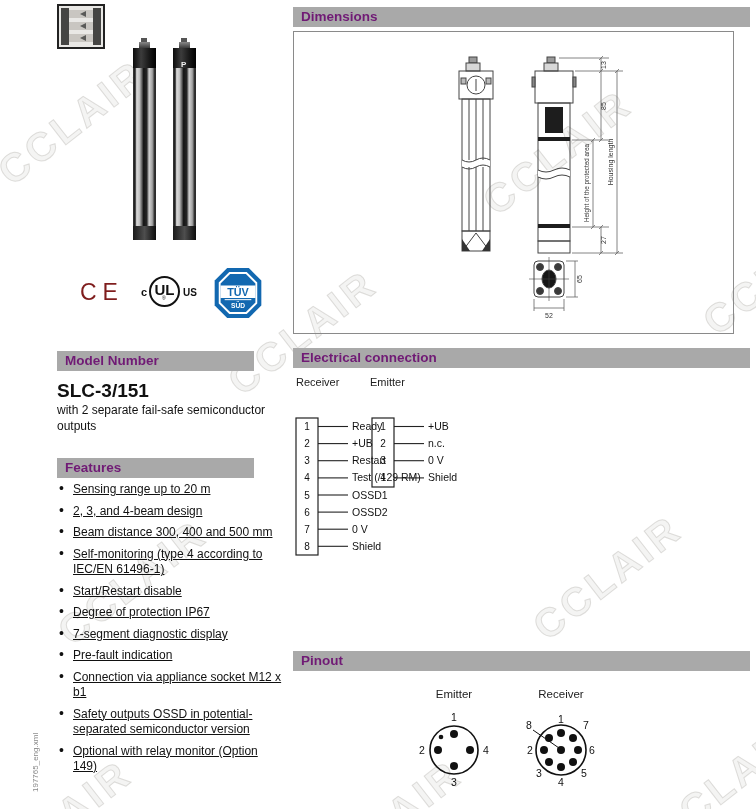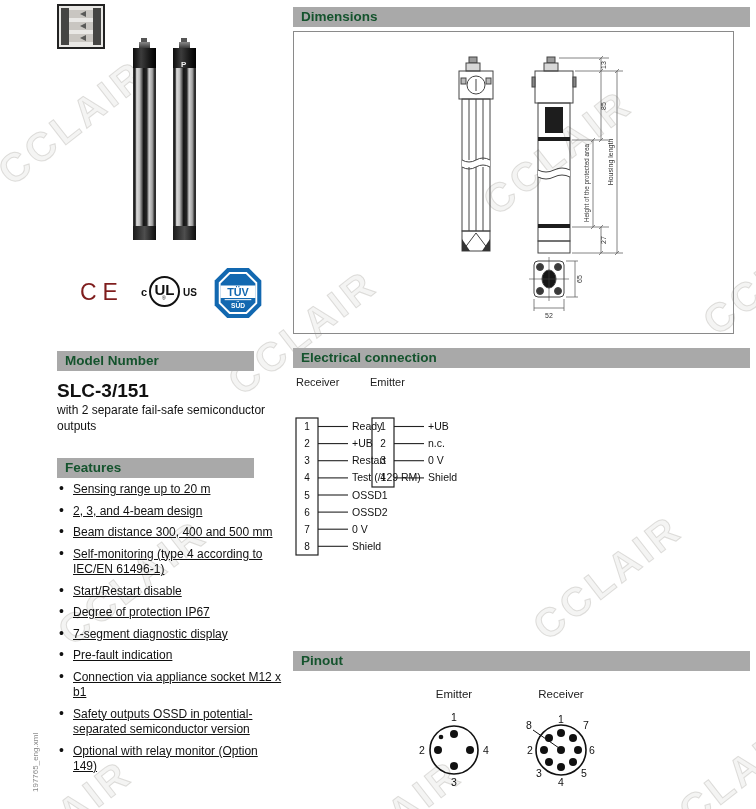--- a/index.html
+++ b/index.html
@@ -2,21 +2,21 @@
 <html><head>
 <meta charset="utf-8">
 <style>
   html,body{margin:0;padding:0;background:#fff;}
   #page{position:relative;width:756px;height:809px;background:#fff;overflow:hidden;
         font-family:"Liberation Sans","DejaVu Sans",sans-serif;color:#111;}
   .wm{position:absolute;font-size:40px;font-weight:700;letter-spacing:4px;
       color:rgba(150,145,140,0.10);-webkit-text-stroke:1px rgba(170,165,160,0.35);
       transform:rotate(-38deg);white-space:nowrap;pointer-events:none;}
   .hdr{position:absolute;background:#a9a9a9;height:20px;line-height:20px;
-       font-size:13.5px;font-weight:700;padding-left:8px;box-sizing:border-box;color:#14532d;}
+       font-size:13.5px;font-weight:700;padding-left:8px;box-sizing:border-box;color:#701a75;}
   .hdr-left{left:57px;width:197px;}
   .hdr-right{left:293px;width:457px;}
   .dim-box{position:absolute;left:293px;top:31px;width:439px;height:301px;border:1px solid #8a8a8a;}
   .txt{position:absolute;}
   .model-number{font-size:19px;font-weight:700;}
   .model-desc{font-size:12px;line-height:16px;width:230px;}
   ul.features{position:absolute;left:57px;top:482px;width:228px;margin:0;padding:0;list-style:none;text-decoration:underline;}
   ul.features li{position:relative;padding-left:16px;margin-bottom:6px;font-size:12px;line-height:15.5px;}
   ul.features li::before{content:"\2022";position:absolute;left:2px;top:-1px;font-size:14px;}
   .doc-ref{position:absolute;left:31px;top:792px;transform:rotate(-90deg);transform-origin:0 0;

